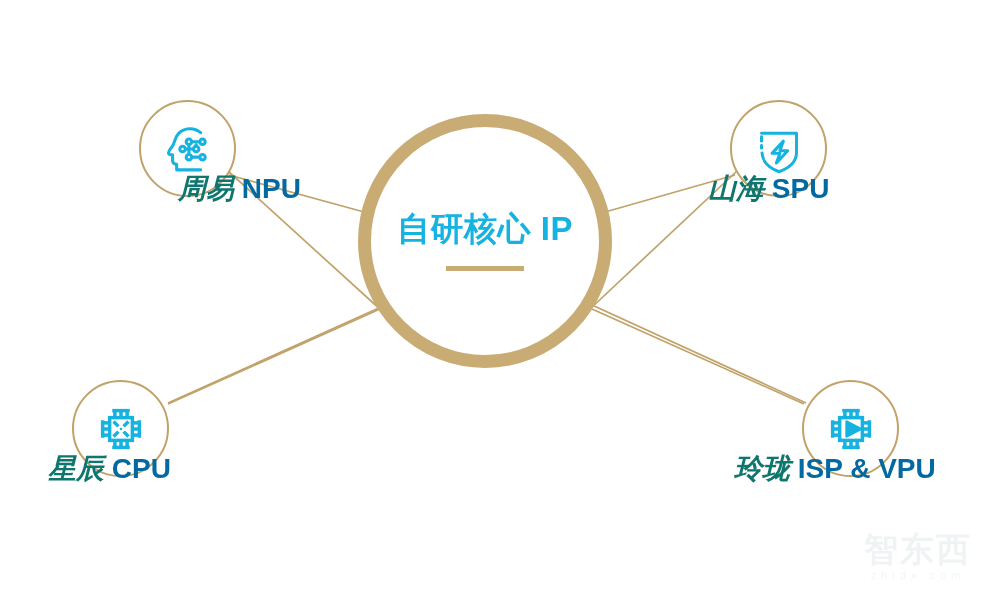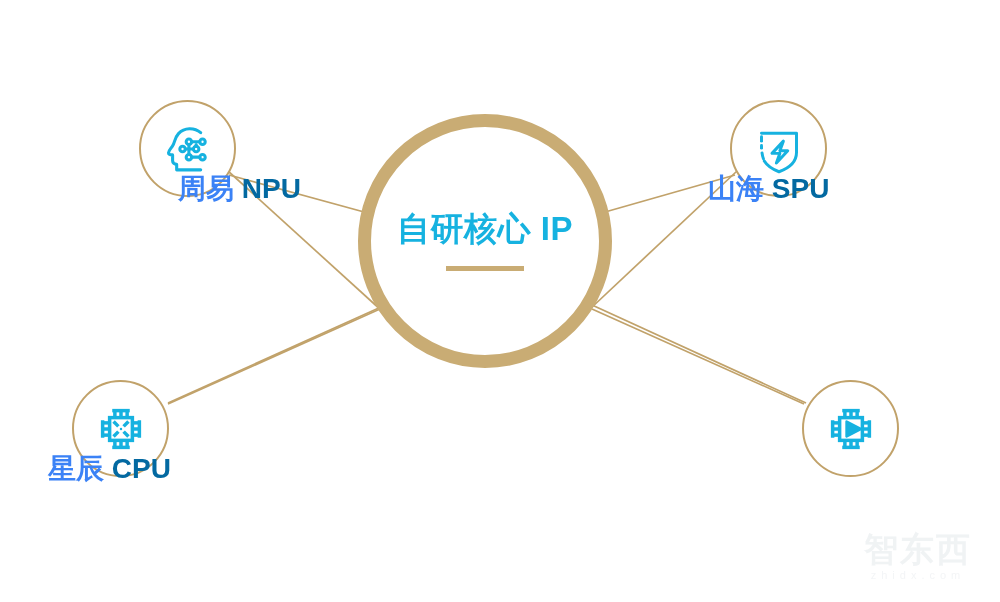--- a/index.html
+++ b/index.html
@@ -83,21 +83,21 @@
   .node-label {
     position: absolute;
     top: 74px;
     left: 50%;
     transform: translateX(-50%);
     white-space: nowrap;
     font-size: 28px;
     font-weight: bold;
     line-height: 1;
   }
-  .cn { color: #3b82f6; }
+  .cn { color: #0f766e; font-style: italic; }
   .en { color: #0369a1; }
 
   
   #node-npu      { left: 139px; top: 100px; }
   #node-npu   .node-label { top: 75px;  left: 39px; transform: none; }
   #node-spu      { left: 730px; top: 100px; }
   #node-spu   .node-label { top: 75px;  left: -22px; transform: none; }
   #node-cpu      { left: 72px;  top: 380px; }
   #node-cpu   .node-label { top: 75px;  left: -24px; transform: none; }
   #node-ispvpu   { left: 802px; top: 380px; }
@@ -273,20 +273,23 @@
 
           <path d="M45 25 L53 25"></path>
             <path d="M45 32 L53 32"></path>
             <path d="M45 39 L53 39"></path>
           <path d="M53 22 L53 42"></path>
 
           <path d="M27 23.5 L43 32 L27 40.5 Z" fill="#16b2e0" stroke="#16b2e0" stroke-width="3" stroke-linejoin="round"></path>
         </svg>
       </span>
     </div>
+    <div class="node-label">
+      <span class="cn">玲珑</span><span>&nbsp;</span><span class="en">ISP &amp; VPU</span>
+    </div>
   </div>
 
   <div class="watermark">
     <div class="wm-mark">智东西</div>
     <div class="wm-url">zhidx.com</div>
   </div>
 
 </div>
 
 </body></html>

